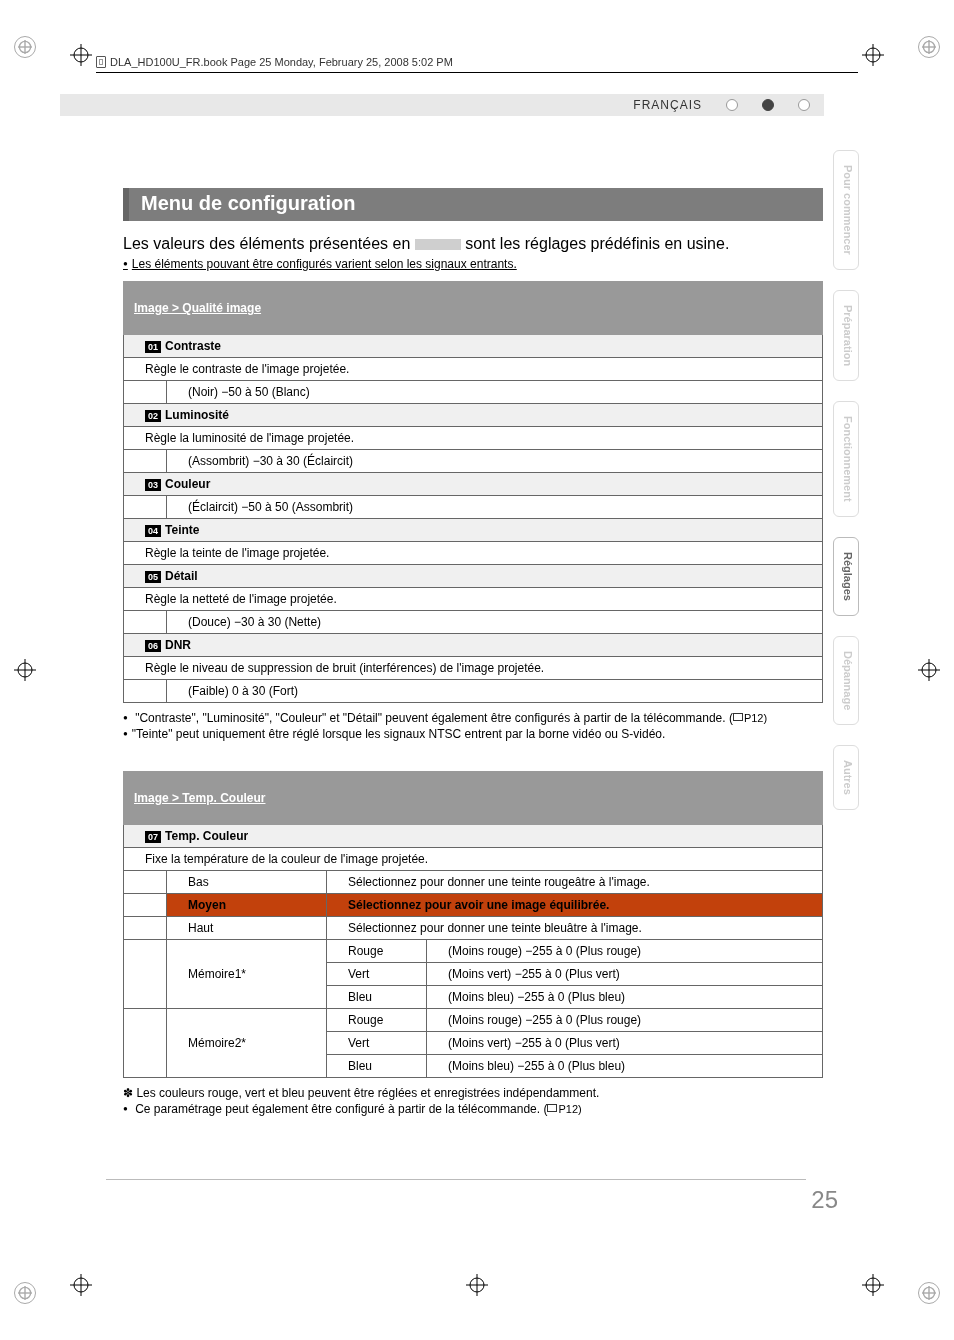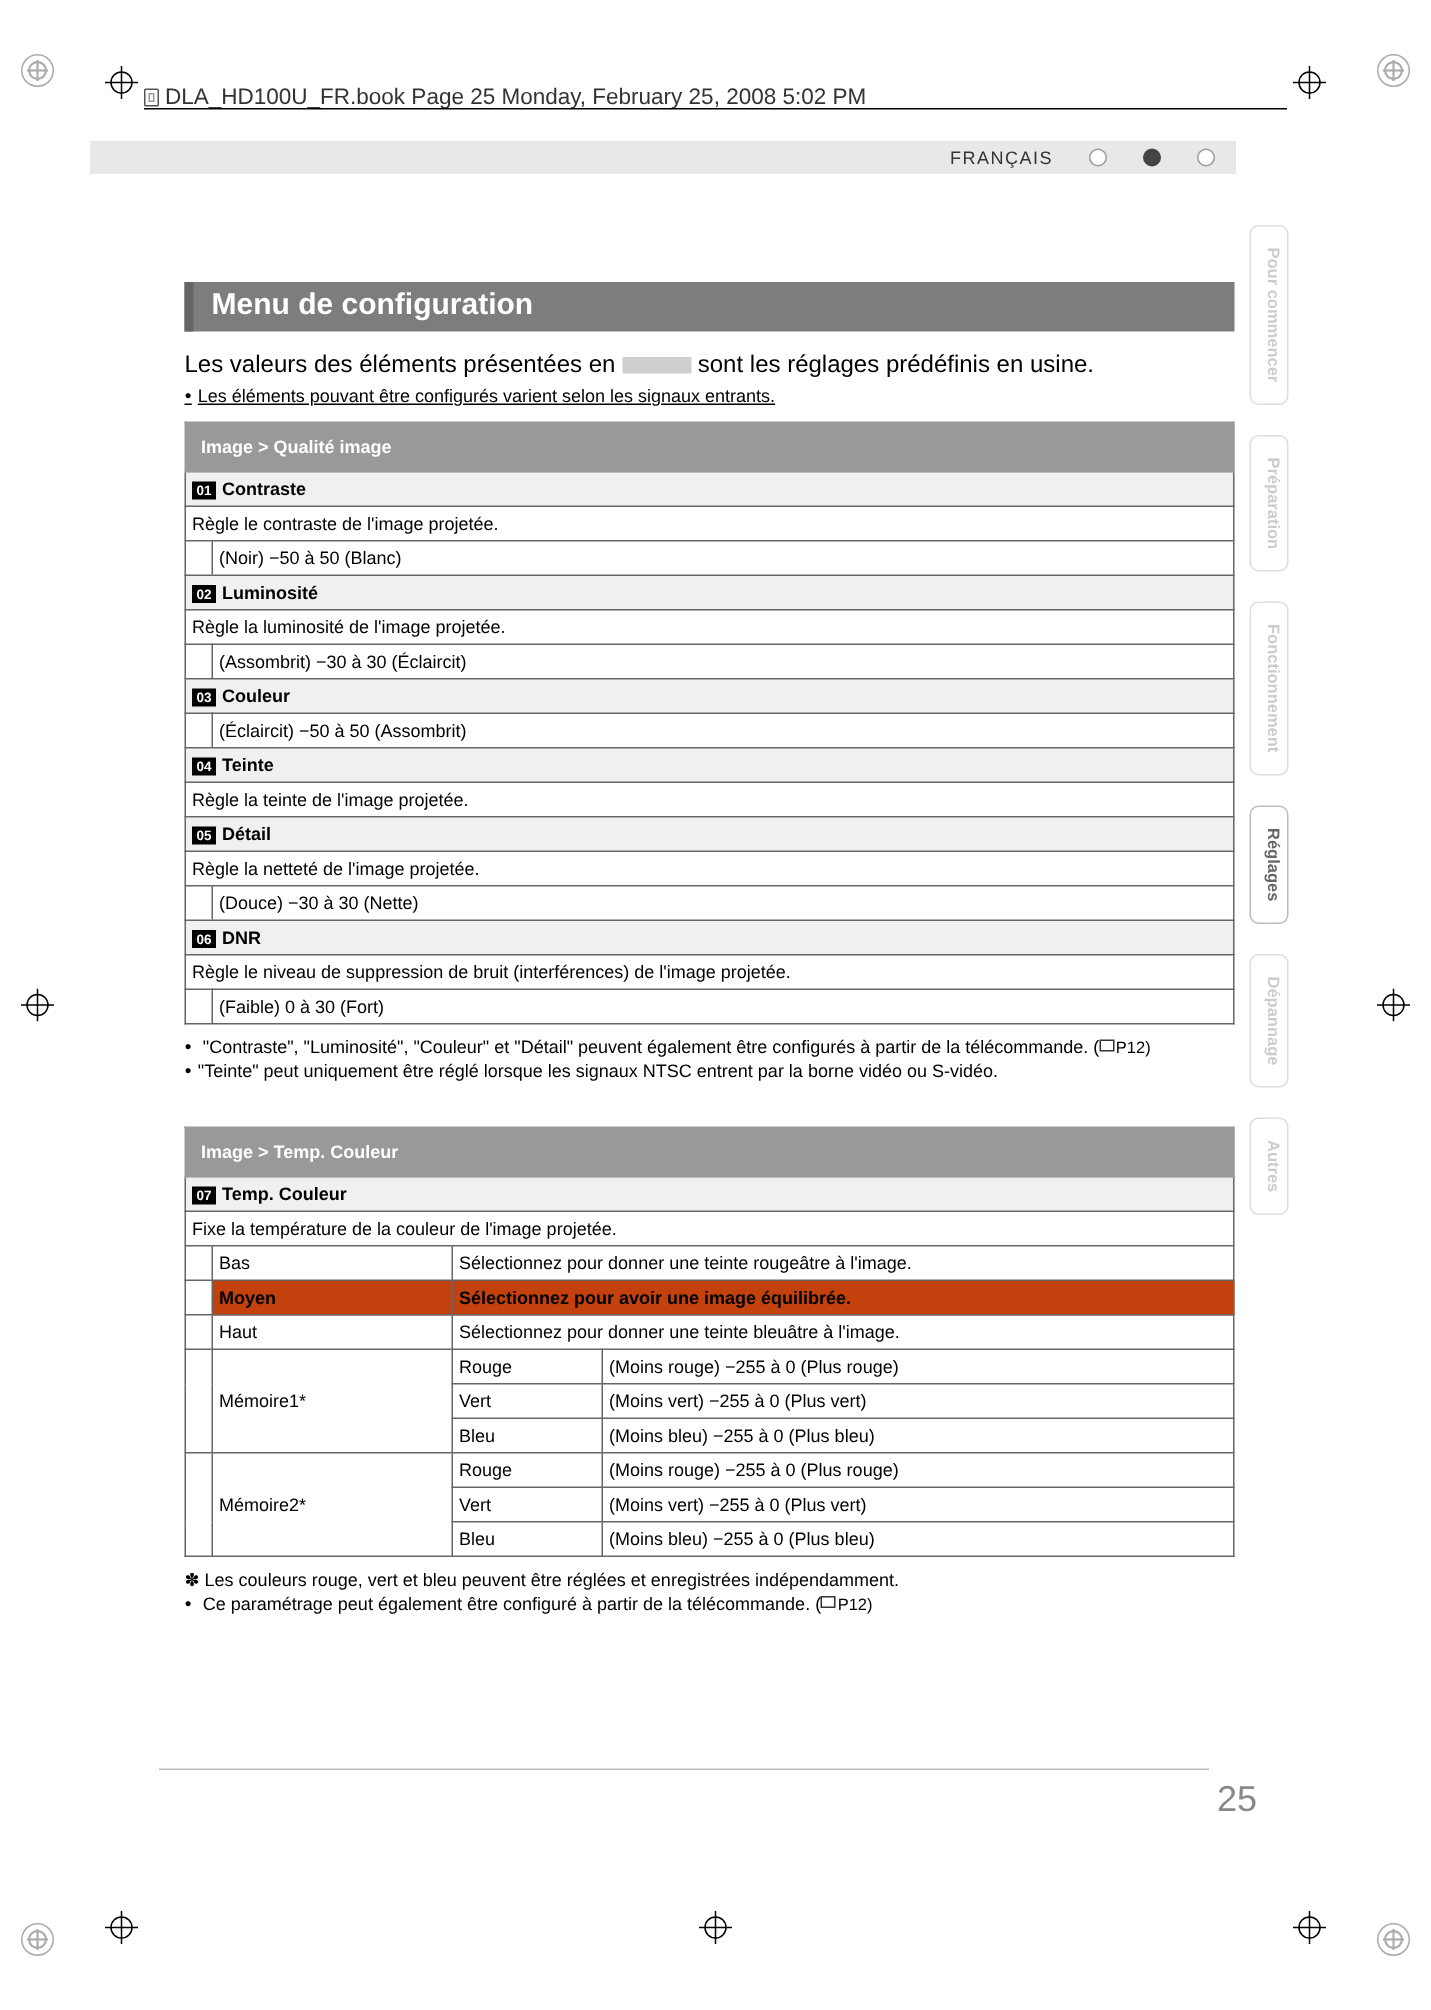--- a/index.html
+++ b/index.html
@@ -30,21 +30,21 @@
   .crop-mark.bl { bottom:44px; left:70px; }
   .crop-mark.br { bottom:44px; right:70px; }
   .crop-mark.mc-bot { bottom:44px; left:50%; transform:translateX(-50%); }
   .crop-mark.mc-left { top:50%; left:14px; transform:translateY(-50%); }
   .crop-mark.mc-right { top:50%; right:14px; transform:translateY(-50%); }
   .crop-svg { width:22px; height:22px; display:block; }
 
   .running-head {
     position: absolute;
     top: 56px; left: 96px;
-    font-size: 15px; color: #333;
+    font-size: 11px; color: #333;
     display:flex; align-items:center; gap:4px;
   }
   .running-head .book-icon { width:10px; height:12px; border:1px solid #555; border-radius:1px; position:relative; }
   .running-head .book-icon::after{content:"";position:absolute;left:2px;right:2px;top:2px;bottom:2px;border:1px solid #999;}
   .rule-line { position:absolute; top:72px; left:96px; right:96px; height:0; border-top:1px solid #000; }
 
   .lang-bar {
     position:absolute; top:94px; left:60px; right:130px;
     height:22px; background:#e8e8e8;
     display:flex; justify-content:flex-end; align-items:center;
@@ -83,25 +83,26 @@
   .intro-line { font-size:16px; margin-bottom:4px; }
   .grey-pill { display:inline-block; background:#cfcfcf; width:46px; height:11px; vertical-align:middle; }
   .bullet-line { font-size:12px; margin-bottom:10px;text-decoration:underline; }
   .bullet-line::before { content:"●"; font-size:8px; vertical-align:2px; margin-right:4px; }
 
   table.cfg {
     width:100%; border-collapse:collapse; font-size:12px;
     margin-bottom:8px;
   }
   table.cfg td, table.cfg th {
-    border:1px solid #666; padding:4px 4px; text-align:left; vertical-align:top;
+    border:1px solid #666; padding:4px 21px; text-align:left; vertical-align:top;
   }
   tr.header-row td {
     background:#999; color:#fff; font-weight:bold; border-color:#999;
-    padding:9px 10px;
+    padding:19px 10px;
+    text-decoration:underline;
   }
   tr.sub-row td {
     background:#f0f0f0; font-weight:bold;
   }
   .num-box {
     display:inline-block; background:#000; color:#fff;
     font-size:9px; padding:1px 3px; margin-right:4px;
     font-family: Arial;
   }
   td.indent { padding-left:24px; }

